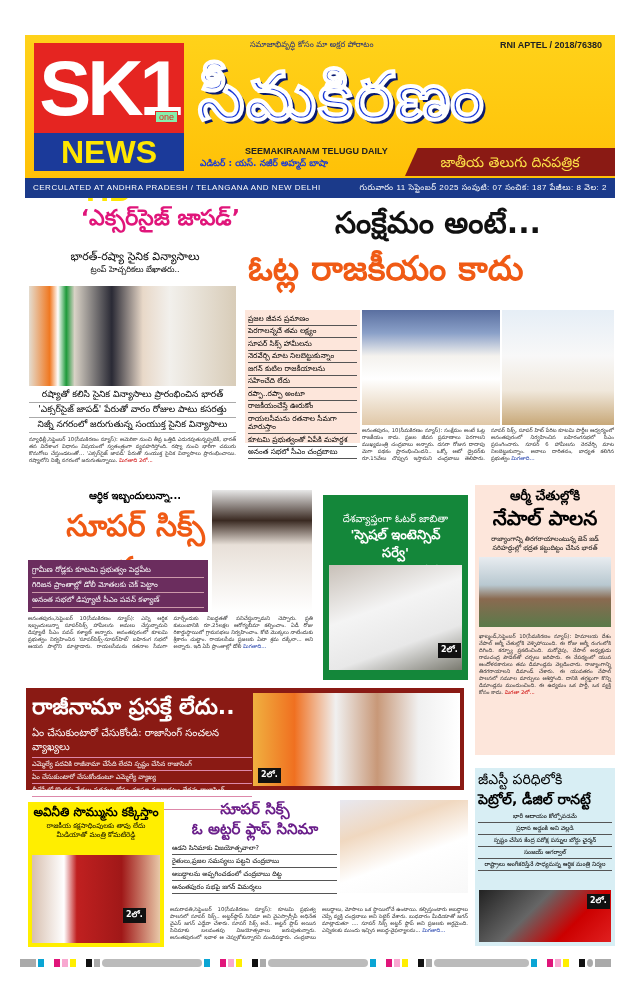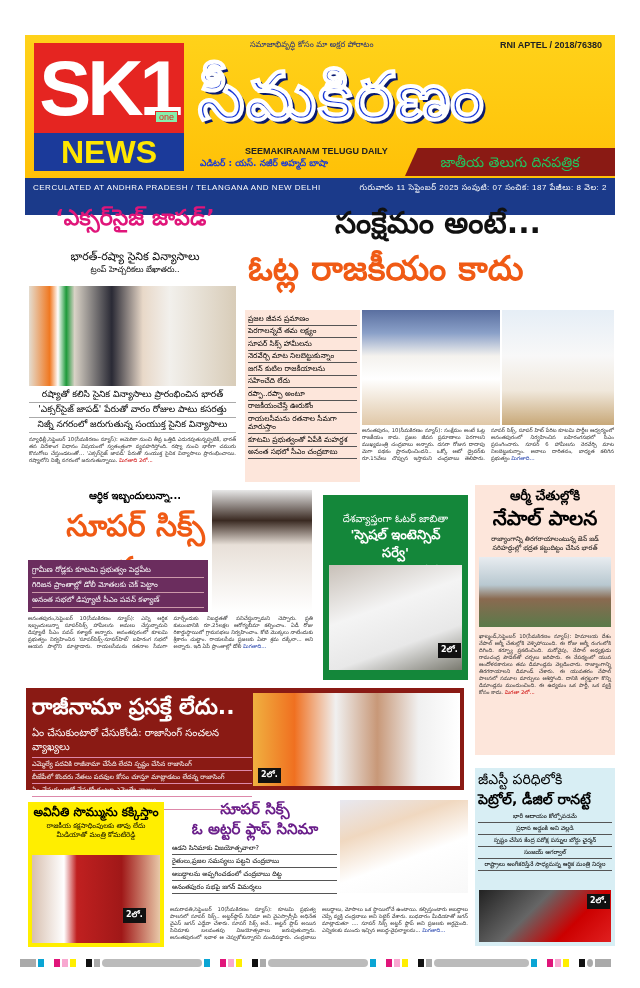--- a/index.html
+++ b/index.html
@@ -8,34 +8,34 @@
 .masthead{left:25px;top:35px;width:590px;height:143px;background:linear-gradient(180deg,#ffd21a,#ffc107);}
 .logo{left:34px;top:43px;width:150px;height:128px}
 .logo .top{position:absolute;left:0;top:0;width:150px;height:90px;background:#e52521;color:#fff;font-family:"Liberation Sans",sans-serif;font-weight:bold;font-size:78px;line-height:90px;letter-spacing:-4px;text-align:center}
 .logo .one{position:absolute;right:6px;top:68px;background:#86efac;color:#e52521;font-size:9px;padding:0 3px;border:1px solid #e52521;font-family:"Liberation Sans",sans-serif}
 .logo .bot{position:absolute;left:0;top:90px;width:150px;height:38px;background:#1b3a9a;color:#ffe600;font-family:"Liberation Sans",sans-serif;font-weight:bold;font-size:32px;line-height:38px;text-align:center}
 .slogan{left:250px;top:40px;font-size:8px;color:#1a2a80}
 .rni{left:500px;top:40px;font-size:9px;font-weight:bold;color:#222;font-family:"Liberation Sans",sans-serif}
 .brand{left:198px;top:52px;width:420px;height:90px;font-size:66px;font-weight:bold;color:#1838d8;-webkit-text-stroke:2px #fff;text-shadow:3px 3px 0 #0a1a70;line-height:90px;letter-spacing:2px}
 .eng{left:245px;top:146px;font-size:9px;font-weight:bold;color:#222;font-family:"Liberation Sans",sans-serif}
 .editor{left:200px;top:158px;font-size:9px;color:#1838d8;font-weight:bold}
-.tagline{left:405px;top:148px;width:210px;height:28px;background:#8a1a14;color:#22c55e;font-size:14px;line-height:28px;text-align:center;clip-path:polygon(6% 0,100% 0,100% 100%,0 100%)}
-.strip{left:25px;top:178px;width:590px;height:37px;background:#1b3a8a;color:#fff;font-size:8px;line-height:20px;padding:0 8px;display:flex;justify-content:space-between;font-family:"Liberation Sans",sans-serif;letter-spacing:.5px}
-.h-pink{left:30px;top:205px;width:210px;font-size:22px;font-weight:bold;color:#e0157a;text-align:center}
+.tagline{left:405px;top:148px;width:210px;height:28px;background:#8a1a14;color:#fde047;font-size:14px;line-height:28px;text-align:center;clip-path:polygon(6% 0,100% 0,100% 100%,0 100%)}
+.strip{left:25px;top:178px;width:590px;height:20px;background:#1b3a8a;color:#fff;font-size:8px;line-height:20px;padding:0 8px;display:flex;justify-content:space-between;font-family:"Liberation Sans",sans-serif;letter-spacing:.5px}
+.h-pink{left:30px;top:205px;width:210px;font-size:22px;font-weight:bold;color:#e0157a;text-align:right}
 .sub1{left:30px;top:250px;width:210px;font-size:11px;text-align:center}
 .sub2{left:30px;top:265px;width:210px;font-size:8px;text-align:center}
 .p1{left:29px;top:286px;width:207px;height:100px;background:linear-gradient(90deg,#e4dccf 0%,#f07820 10%,#fff 14%,#1d9a3a 18%,#d9d2c6 22%,#2a2a35 40%,#e8d8c8 55%,#f2f0ec 68%,#d8ccb8 100%)}
 .capline{font-size:9px;text-align:center;border-bottom:1px solid #aaa;padding:1px 0}
 .cap1{left:29px;top:388px;width:207px}
 .body-text{font-size:5.3px;line-height:7px;color:#333;text-align:justify}
 .more{color:#c00}
 .bt1{left:29px;top:436px;width:207px}
 .big-black{left:248px;top:205px;width:380px;font-size:30px;font-weight:bold;color:#111;text-align:center}
 .big-orange{left:248px;top:248px;width:380px;font-size:34px;font-weight:bold;color:#f05a14;text-align:left}
-.pinkbox{left:245px;top:310px;width:115px;height:172px;background:#fde6db;padding:3px}
+.pinkbox{left:245px;top:310px;width:115px;height:133px;background:#fde6db;padding:3px}
 .pinkbox div{font-size:7.3px;border-bottom:1px solid #555;padding:1.5px 0;line-height:8.5px}
 .p2{left:362px;top:310px;width:138px;height:115px;background:linear-gradient(180deg,#5a6fa0 0,#8aa0c8 20%,#f4f2ee 40%,#fff 60%,#e0c8a8 100%)}
 .p3{left:502px;top:310px;width:112px;height:115px;background:linear-gradient(180deg,#e6eef6,#f8f8f8 40%,#f0e8dc 70%,#c8a878)}
 .bt2{left:362px;top:427px;width:252px;columns:2;column-gap:6px}
 .sm-head{left:30px;top:490px;width:210px;font-size:10px;font-weight:bold;text-align:center}
 .super6{left:28px;top:508px;width:215px;font-size:30px;font-weight:bold;color:#f05a14;text-align:center}
 .purplebox{left:28px;top:560px;width:180px;height:52px;background:#6b2d5e;color:#fff;padding:3px 4px}
 .purplebox div{font-size:7.5px;border-bottom:1px solid #c9a;padding:1.5px 0}
 .p4{left:212px;top:490px;width:100px;height:122px;background:linear-gradient(180deg,#e8e8e8,#3a2a22 25%,#e8e0d8 45%,#fff 100%)}
 .bt3{left:28px;top:615px;width:285px;columns:2;column-gap:6px}
@@ -149,22 +149,22 @@
   <div class="b">నేపాల్ పాలన</div>
   <div class="c">రాజ్యాంగాన్ని తిరగరాయాలంటున్న జెన్ జడ్ సరిహద్దుల్లో భద్రత కట్టుదిట్టం చేసిన భారత్</div>
   <div class="p6"></div>
   <div class="body-text"><span>ఖాట్మండ్,సెప్టెంబర్ 10(సీమకిరణం న్యూస్): హిమాలయ దేశం నేపాల్ ఆర్మీ చేతుల్లోకి వెళ్ళిపోయింది. ఈ రోజు ఆర్మీ రంగంలోకి దిగింది. కర్ఫ్యూ ప్రకటించింది. మరోవైపు, నేపాల్ అధ్యక్షుడు రామచంద్ర పౌడెల్‌తో చర్చలు జరిపారు. ఈ నేపథ్యంలో యువ ఆందోళనకారులు తమ డిమాండ్లను వెల్లడించారు. రాజ్యాంగాన్ని తిరగరాయాలని డిమాండ్ చేశారు. ఈ యువతరం నేపాల్ పాలనలో సమూల మార్పులు ఆశిస్తోంది. దానికి తగ్గట్టుగా కొన్ని డిమాండ్లను ముందుంచింది. ఈ ఉద్యమం ఒక పార్టీ, ఒక వ్యక్తి కోసం కాదు.</span> <span class="more">మిగతా 2లో...</span></div>
 </div>
 
 <div class="abs redbox">
   <div class="h">రాజీనామా ప్రసక్తే లేదు..</div>
   <div class="s">ఏం చేసుకుంటారో చేసుకోండి: రాజాసింగ్ సంచలన వ్యాఖ్యలు</div>
   <div class="l">ఎమ్మెల్యే పదవికి రాజీనామా చేసేది లేదని స్పష్టం చేసిన రాజాసింగ్</div>
+    <div class="l">ఏం చేసుకుంటారో చేసుకోండంటూ ఎమ్మెల్యే వ్యాఖ్య</div>
     <div class="l">బీజేపీలో కొందరు నేతలు పదవుల కోసం చూస్తూ మాట్లాడటం లేదన్న రాజాసింగ్</div>
-    <div class="l">ఏం చేసుకుంటారో చేసుకోండంటూ ఎమ్మెల్యే వ్యాఖ్య</div>
     <div class="l">పార్టీ తప్పు చేస్తే మాత్రం తాను ఎదురుతిరుగుతానని వెల్లడి</div>
 </div>
 <div class="abs p7"></div>
 <div class="abs tag2" style="left:258px;top:768px">2లో.</div>
 
 <div class="abs gst">
   <div class="h1">జీఎస్టీ పరిధిలోకి</div>
   <div class="h2">పెట్రోల్, డీజిల్ రానట్టే</div>
   <div class="l">భారీ ఆదాయం కోల్పోవడమే</div>
     <div class="l">ప్రధాన అడ్డంకి అని వెల్లడి</div>

